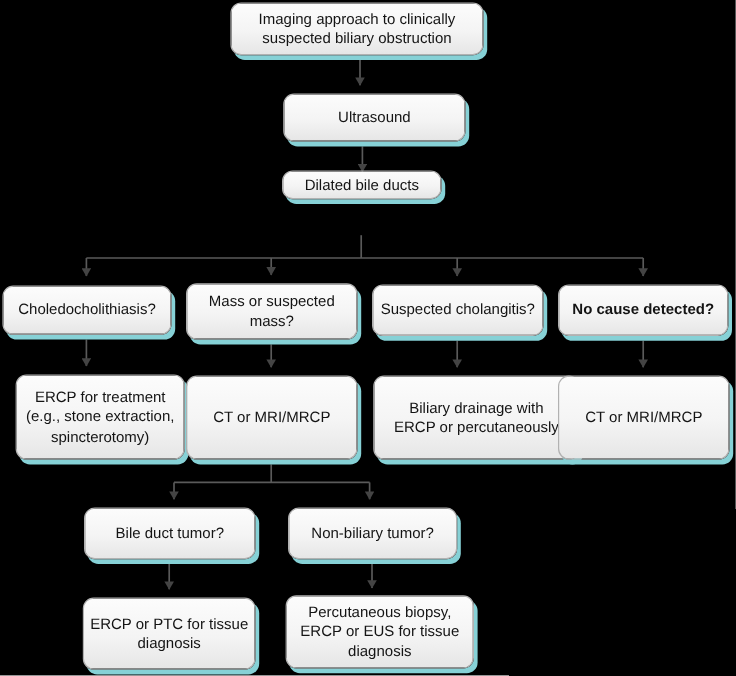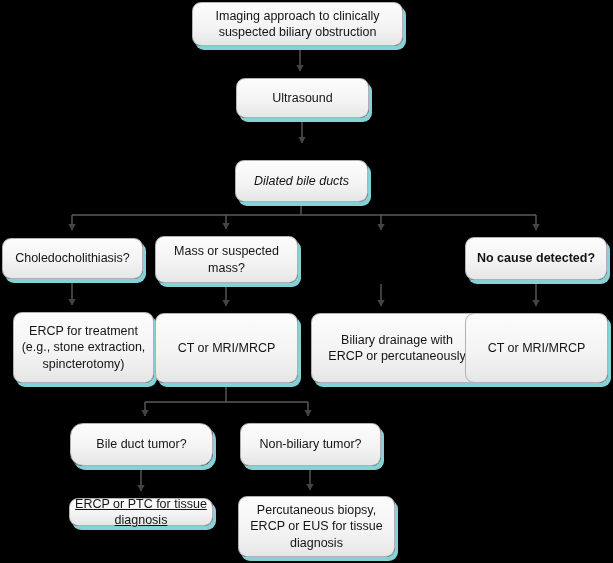--- a/index.html
+++ b/index.html
@@ -75,47 +75,48 @@
       <path d="M308,402 V416" marker-end="url(#arrow)"></path>
 
       <path d="M141,470 V491" marker-end="url(#arrow)"></path>
       <path d="M310,470 V490" marker-end="url(#arrow)"></path>
     </g>
   </svg>
 
   <div class="node" style="left:192px; top:2px; width:211px; height:44px;">Imaging approach to clinically
 suspected biliary obstruction</div>
 
-  <div class="node" style="left:236px; top:78px; width:133px; height:40px;text-align:center;">Ultrasound</div>
+  <div class="node" style="left:236px; top:78px; width:152px; height:40px;text-align:center;">Ultrasound</div>
 
-  <div class="node" style="left:235px; top:160px; width:133px; height:42px;font-style:italic;">Dilated bile ducts</div>
+  <div class="node" style="left:235px; top:142px; width:133px; height:24px;">Dilated bile ducts</div>
 
   <div class="node" style="left:155px; top:236px; width:143px; height:47px;">Mass or suspected
 mass?</div>
 
   <div class="node" style="left:2px; top:238px; width:141px; height:41px;">Choledocholithiasis?</div>
 
+  <div class="node" style="left:310px; top:237px; width:143px; height:43px;">Suspected cholangitis?</div>
 
   <div class="node" style="left:465px; top:237px; width:142px; height:43px;font-weight:bold;">No cause detected?</div>
 
   <div class="node" style="left:13px; top:312px; width:141px; height:71px;">ERCP for treatment
 (e.g., stone extraction,
 spincterotomy)</div>
 
   <div class="node" style="left:155px; top:313px; width:143px; height:70px;">CT or MRI/MRCP</div>
 
   <div class="node" style="left:311px; top:313px; width:172px; height:70px;">Biliary drainage with
 ERCP or percutaneously</div>
 
   <div class="node" style="left:465px; top:313px; width:143px; height:70px;">CT or MRI/MRCP</div>
 
-  <div class="node" style="left:70px; top:423px; width:143px; height:43px;border-radius:13px;">Bile duct tumor?</div>
+  <div class="node" style="left:70px; top:423px; width:143px; height:43px;">Bile duct tumor?</div>
 
   <div class="node" style="left:240px; top:423px; width:141px; height:43px;">Non-biliary tumor?</div>
 
-  <div class="node" style="left:69px; top:498px; width:144px; height:28px;text-decoration:underline;">ERCP or PTC for tissue
+  <div class="node" style="left:69px; top:498px; width:144px; height:60px;">ERCP or PTC for tissue
 diagnosis</div>
 
   <div class="node" style="left:238px; top:496px; width:157px; height:61px;">Percutaneous biopsy,
 ERCP or EUS for tissue
 diagnosis</div>
 
 </div>
 
 </body></html>

